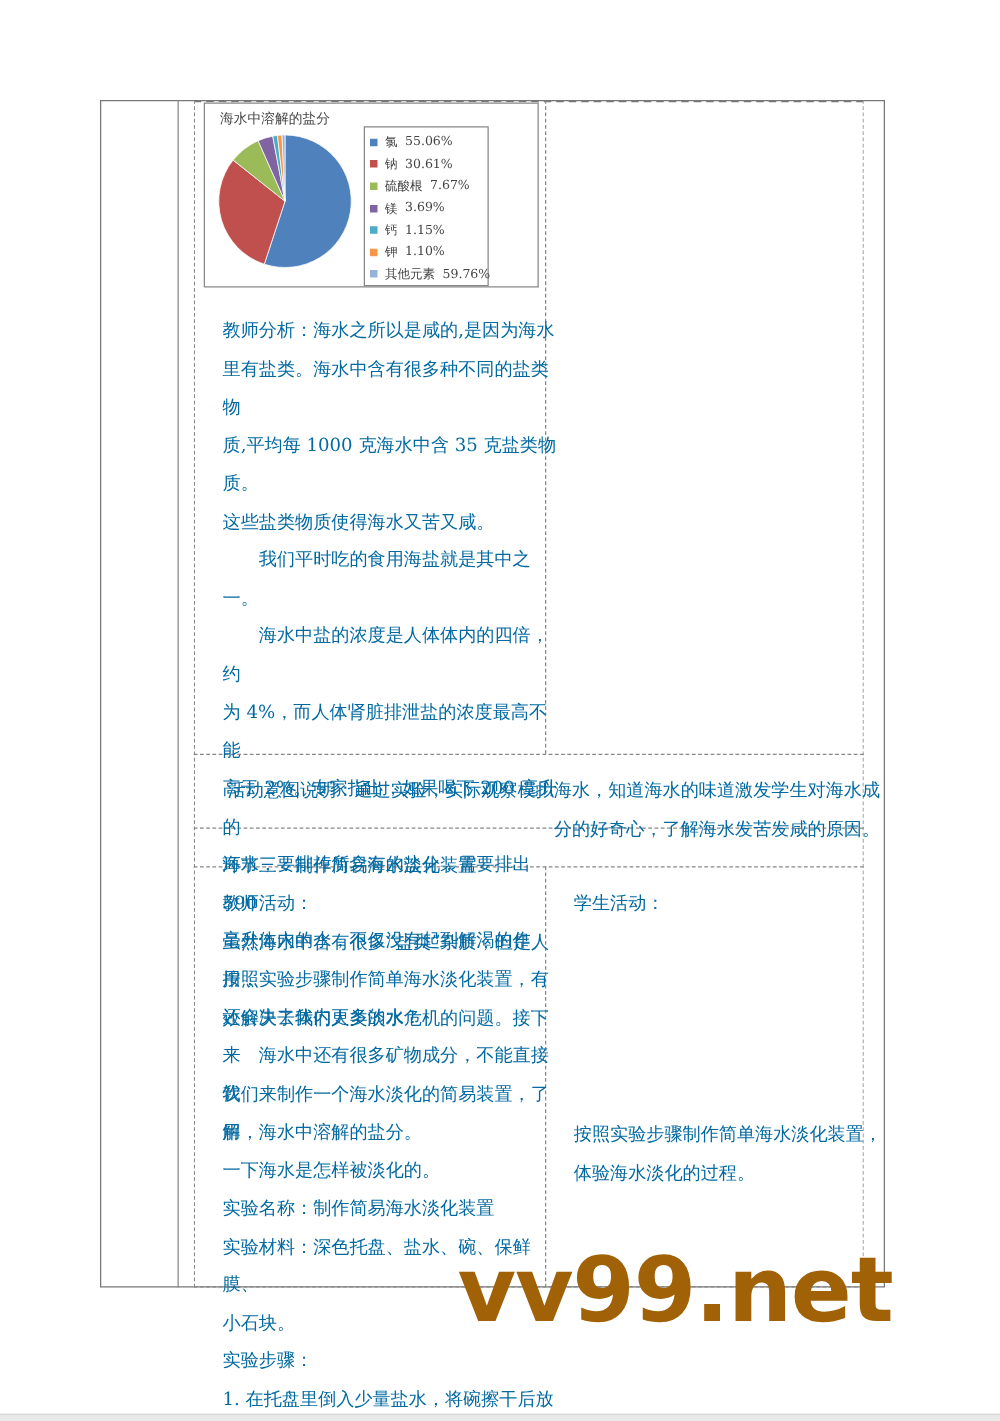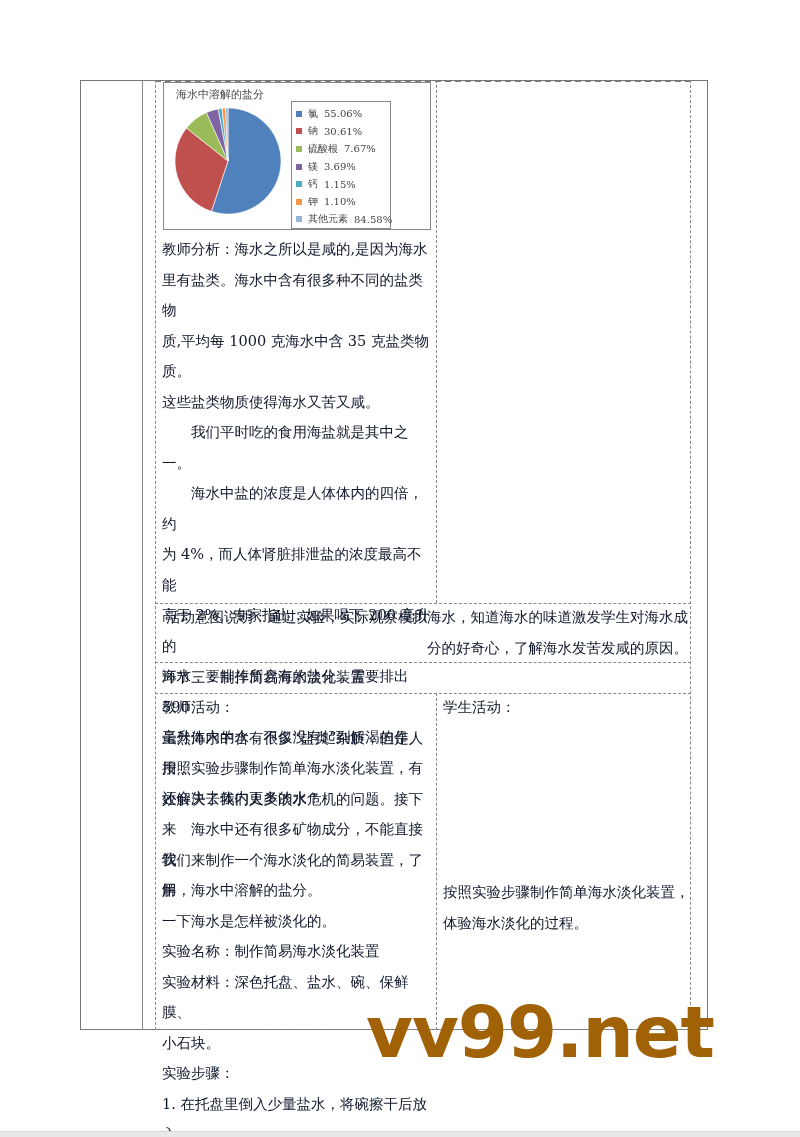--- a/index.html
+++ b/index.html
@@ -8,21 +8,21 @@
     background: #ffffff;
     font-family: "DejaVu Serif", "Liberation Serif", serif;
     color: #333;
   }
   .page-bottom { position: absolute; left: 0; top: 1131px; width: 800px; height: 6px; background: #e9e9e9; border-top: 1px solid #d6d6d6; }
   .outer { position: absolute; left: 80px; top: 80px; width: 628px; height: 950px; border: 1px solid #777; box-sizing: border-box; }
   .col-line { position: absolute; left: 142px; top: 80px; width: 1px; height: 950px; background: #888; }
   .inner { position: absolute; left: 155px; top: 80px; width: 536px; height: 950px; border-left: 1px dashed #888; border-right: 1px dashed #888; border-top: 2px dashed #777; border-bottom: 1px dashed #888; box-sizing: border-box; }
   .hline { position: absolute; left: 155px; width: 536px; height: 0; border-top: 1px dashed #888; }
   .vline { position: absolute; width: 0; border-left: 1px dashed #888; }
-  .txt { position: absolute; font-size: 14.5px; line-height: 30.5px; color: #0f172a; margin: 0; }
+  .txt { position: absolute; font-size: 14.5px; line-height: 30.5px; color: #0369a1; margin: 16px; }
   .p { margin: 0; }
   .indent { text-indent: 29px; }
   .chart-box { position: absolute; left: 163px; top: 82px; width: 268px; height: 148px; border: 1px solid #888; box-sizing: border-box; background: #fff; }
   .chart-title { position: absolute; left: 12px; top: 4px; font-family: "DejaVu Sans", sans-serif; font-size: 11px; color: #444; }
   .legend { position: absolute; left: 127px; top: 18px; width: 100px; height: 128px; border: 1px solid #888; box-sizing: border-box; padding: 3px 0 0 4px; }
   .leg-item { display: flex; align-items: center; height: 17.6px; font-size: 10px; color: #444; white-space: nowrap; }
   .leg-sw { width: 6px; height: 6px; margin-right: 6px; flex: none; }
   .leg-name { font-family: "DejaVu Sans", sans-serif; margin-right: 6px; }
   .leg-val { font-family: "DejaVu Serif", serif; }
   .pie { position: absolute; left: 8px; top: 22px; }
@@ -81,21 +81,21 @@
         <span class="leg-val">1.15%</span>
       </div>
       <div class="leg-item">
         <span class="leg-sw" style="background: rgb(247, 150, 70);"></span>
         <span class="leg-name">钾</span>
         <span class="leg-val">1.10%</span>
       </div>
       <div class="leg-item">
         <span class="leg-sw" style="background: rgb(149, 179, 215);"></span>
         <span class="leg-name">其他元素</span>
-        <span class="leg-val">84.58%</span>
+        <span class="leg-val">59.76%</span>
       </div>
     </div>
 </div>
 
 <div class="txt" style="left:162px; top:234px; width:272px;">
   <p class="p">教师分析：海水之所以是咸的,是因为海水</p>
   <p class="p">里有盐类。海水中含有很多种不同的盐类物</p>
   <p class="p">质,平均每 1000 克海水中含 35 克盐类物质。</p>
   <p class="p">这些盐类物质使得海水又苦又咸。</p>
   <p class="p indent">我们平时吃的食用海盐就是其中之一。</p>

